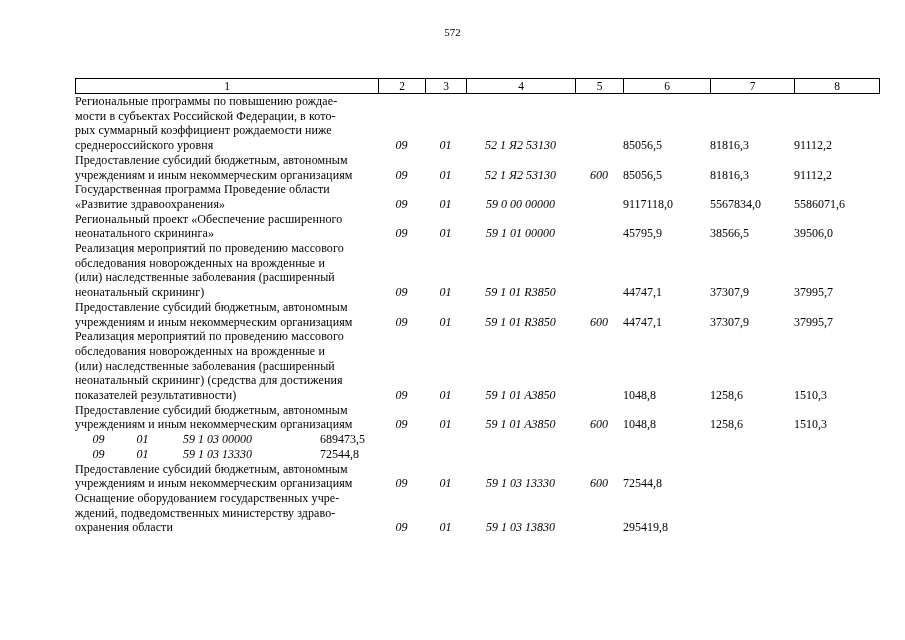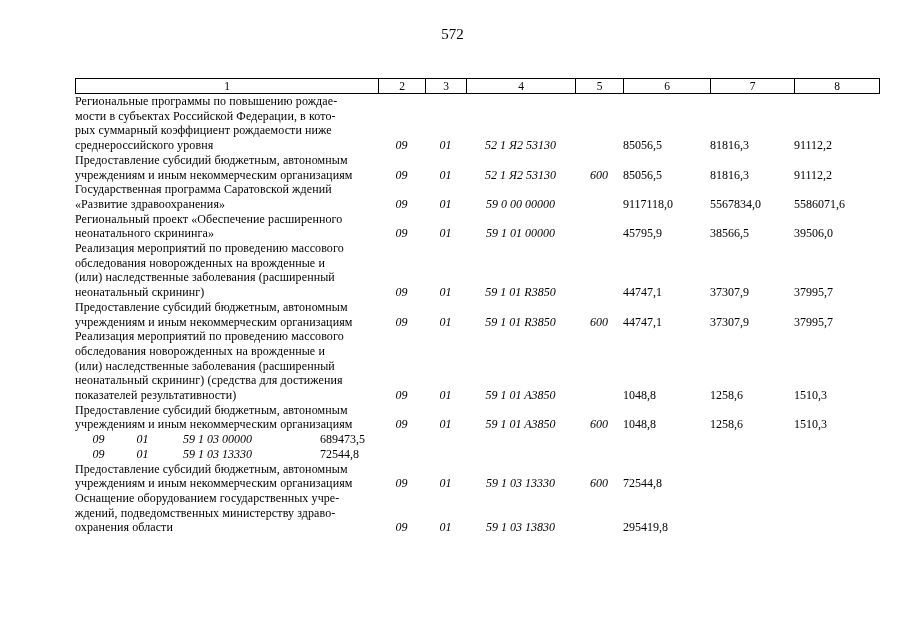--- a/index.html
+++ b/index.html
@@ -15,21 +15,21 @@
     height: 640px;
     background: #ffffff;
     overflow: hidden;
   }
   .pagenum {
     position: absolute;
     top: 26px;
     left: 0;
     width: 905px;
     text-align: center;
-    font-size: 15px;
+    font-size: 11px;
   }
   .budget-table {
     position: absolute;
     left: 75px;
     top: 78px;
     width: 805px;
   }
   .thead {
     display: flex;
     border: 1px solid #000;
@@ -114,21 +114,21 @@
     <div class="c ctr w2">09</div>
     <div class="c ctr w3">01</div>
     <div class="c ctr w4">52 1 Я2 53130</div>
     <div class="c ctr w5">600</div>
     <div class="c amt w6">85056,5</div>
     <div class="c amt w7">81816,3</div>
     <div class="c amt w8">91112,2</div>
   </div>
 
   <div class="trow">
-    <div class="c name w1">Государственная программа Саратовской ждений
+    <div class="c name w1">Государственная программа Проведение области
 «Развитие здравоохранения»</div>
     <div class="c ctr w2">09</div>
     <div class="c ctr w3">01</div>
     <div class="c ctr w4">59 0 00 00000</div>
     <div class="c ctr w5"></div>
     <div class="c amt w6">9117118,0</div>
     <div class="c amt w7">5567834,0</div>
     <div class="c amt w8">5586071,6</div>
   </div>
 

